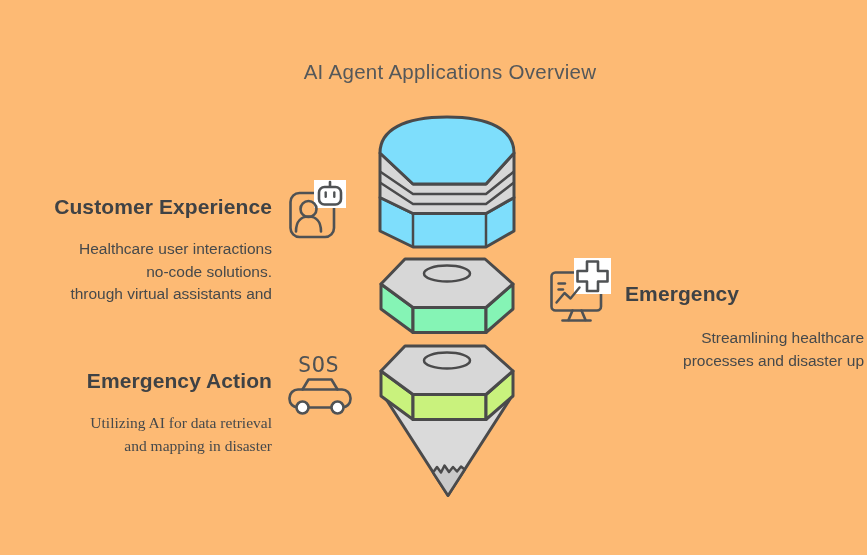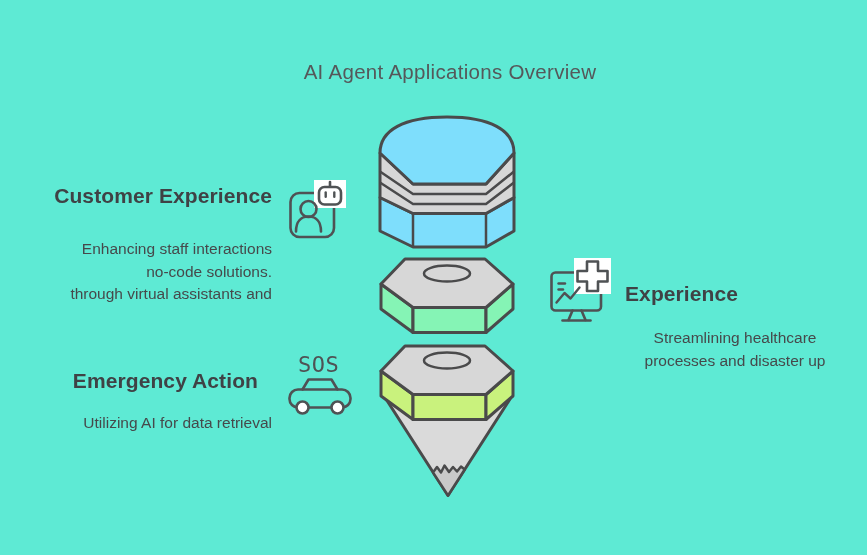--- a/index.html
+++ b/index.html
@@ -1,50 +1,50 @@
 <!DOCTYPE html>
 <html><head>
 <meta charset="utf-8">
 <style>
   html, body { margin: 0; padding: 0; background: #ffffff; }
   .canvas {
     position: relative;
     width: 867px;
     height: 555px;
-    background: #5eead4;
+    background: #fdba74;
     overflow: hidden;
     font-family: "Liberation Sans", sans-serif;
   }
   .title {
     position: absolute;
     left: 33px; top: 60px; width: 834px;
     text-align: center;
     font-size: 20.5px;
     color: #55585A;
     letter-spacing: 0.3px;
   }
   .heading {
     position: absolute;
     font-weight: bold;
     font-size: 21px;
     color: #3F4245;
     letter-spacing: 0.1px;
   }
-  .heading.ce { left: 30px; top: 184px; width: 242px; text-align: right; }
+  .heading.ce { left: 30px; top: 195px; width: 242px; text-align: right; }
   .heading.hc { left: 625px; top: 282px; width: 220px; text-align: left; }
-  .heading.ea { left: 16px; top: 369px; width: 242px; text-align: right; }
+  .heading.ea { left: 30px; top: 369px; width: 242px; text-align: right; }
   .desc {
     position: absolute;
     font-size: 15.5px;
     line-height: 22.5px;
     color: #46494B;
   }
   .desc.ce { left: 20px; top: 238px; width: 252px; text-align: right; }
-  .desc.hc { left: 625px; top: 327px; width: 220px; text-align: center; }
-  .desc.ea { left: 30px; top: 412px; width: 242px; text-align: right; }
+  .desc.hc { left: 644px; top: 327px; width: 220px; text-align: right; }
+  .desc.ea { left: 30px; top: 412px; width: 242px; text-align: right; font-family: Liberation Serif, serif; }
   .desc span { display: block; }
 
   svg.art { position: absolute; left: 0; top: 0; }
 
   
   .st  { stroke: #4A4A4B; stroke-width: 3; stroke-linejoin: round; }
   .st25{ stroke: #4A4A4B; stroke-width: 2.5; stroke-linejoin: round; fill: none; }
 
   
   .ic  { stroke: #4F5254; stroke-width: 2.6; fill: none; stroke-linecap: round; stroke-linejoin: round; }
@@ -60,34 +60,35 @@
 </style>
 </head>
 <body>
 
 <div class="canvas">
 
   <div class="title">AI Agent Applications Overview</div>
 
   <div class="heading ce">Customer Experience</div>
   <div class="desc ce">
-    <span>Enhancing staff interactions</span>
+    <span>Healthcare user interactions</span>
     <span>no-code solutions.</span>
     <span>through virtual assistants and</span>
   </div>
 
-  <div class="heading hc">Experience</div>
+  <div class="heading hc">Emergency</div>
   <div class="desc hc">
     <span>Streamlining healthcare</span>
     <span>processes and disaster up</span>
   </div>
 
   <div class="heading ea">Emergency Action</div>
   <div class="desc ea">
     <span>Utilizing AI for data retrieval</span>
+    <span>and mapping in disaster</span>
   </div>
 
   <svg class="art" width="867" height="555" viewBox="0 0 867 555">
 
     <g>
 
       <path class="st" d="M386,399 L510,399 L448,495.5 Z" fill="#DADADA"></path>
       <path class="st" style="stroke-width:2.5" d="M433,472.5 L437,467 L441,472.5 L444.5,465.5 L449,472 L453,467 L457,471.5 L461,466.5 L464.7,469.5 L448,495.5 Z" fill="#C9C9C9"></path>
 
       <g>

